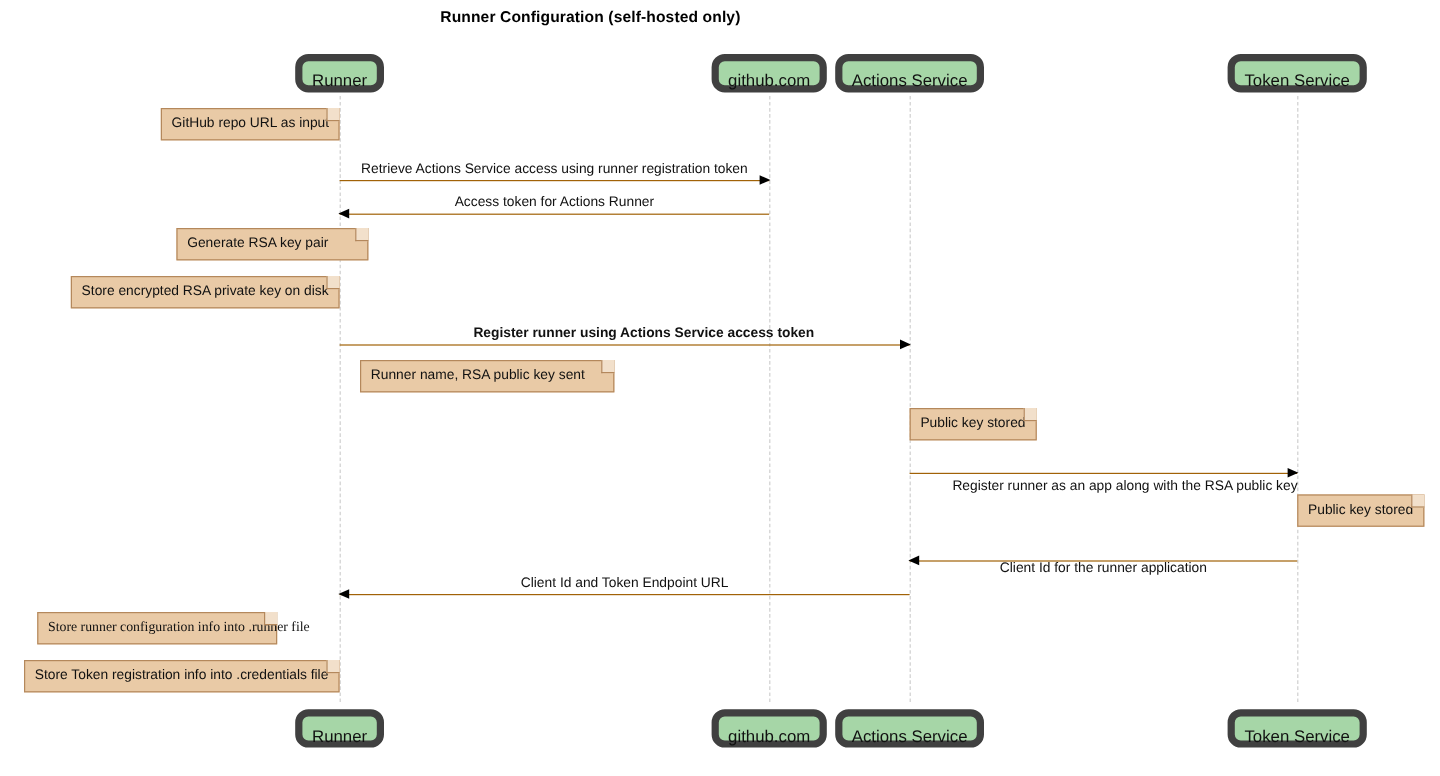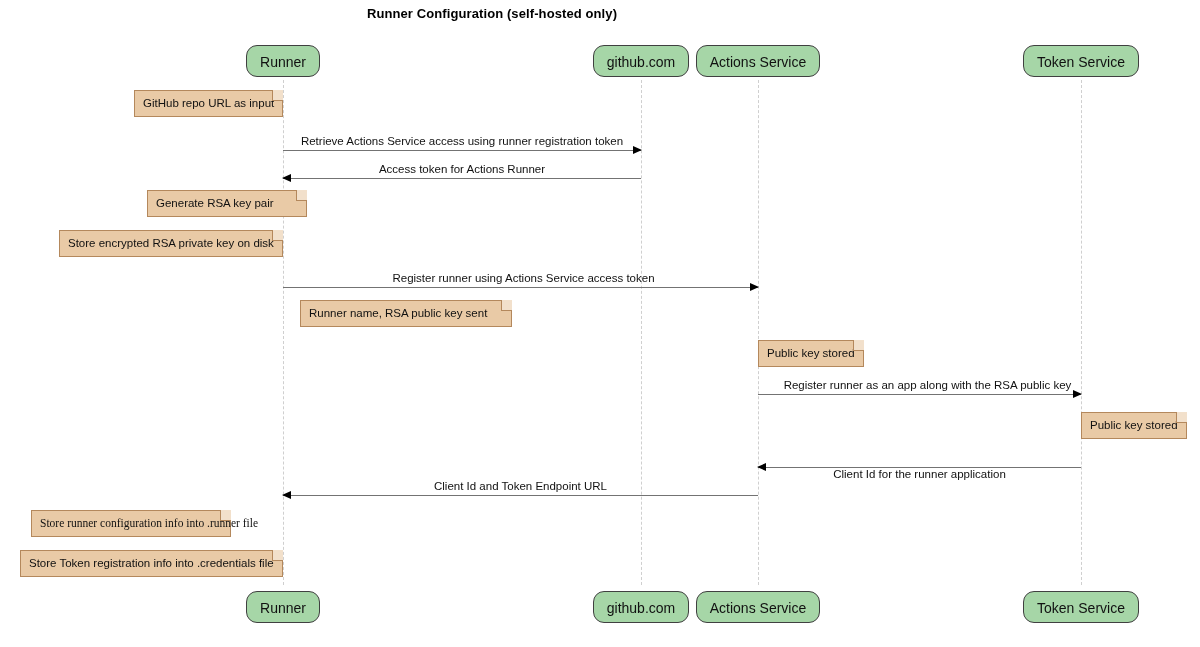--- a/index.html
+++ b/index.html
@@ -32,21 +32,21 @@
   .lifeline {
     position: absolute;
     width: 0;
     border-left: 1px dashed #cfcfcf;
     top: 80px;
     height: 505px;
   }
   .participant {
     position: absolute;
     background: #a6d6a7;
-    border: 1px solid #404040;
+    border: 6px solid #404040;
     border-radius: 11px;
     height: 32px;
     line-height: 32px;
     text-align: center;
     font-size: 14px;
     color: #111;
     white-space: nowrap;
     box-sizing: border-box;
   }
   .note {
@@ -67,21 +67,21 @@
     right: -1px;
     width: 10px;
     height: 10px;
     background: #f2e0cb;
     border-left: 1px solid #b4885c;
     border-bottom: 1px solid #b4885c;
   }
   .msg {
     position: absolute;
     height: 1px;
-    background: #737373;
+    background: #a16207;
   }
   .msg .head {
     position: absolute;
     top: -4px;
     width: 0;
     height: 0;
     border-top: 4.5px solid transparent;
     border-bottom: 4.5px solid transparent;
   }
   .msg.to-right .head {
@@ -130,25 +130,25 @@
       <div class="msg to-right" style="left: 283px; top: 150px; width: 358px;">
         <div class="head"></div>
         <div class="msg-label" style="left: 0px; width: 358px;">Retrieve Actions Service access using runner registration token</div>
       </div>
       <div class="msg to-left" style="left: 283px; top: 178px; width: 358px;">
         <div class="head"></div>
         <div class="msg-label" style="left: 0px; width: 358px;">Access token for Actions Runner</div>
       </div>
       <div class="msg to-right" style="left: 283px; top: 287px; width: 475px;">
         <div class="head"></div>
-        <div class="msg-label" style="left: 3px; width: 475px;">Register runner using Actions Service access token</div>
+        <div class="msg-label" style="left: 16px; width: 475px; font-weight: bold;">Register runner using Actions Service access token</div>
       </div>
       <div class="msg to-right" style="left: 758px; top: 394px; width: 323px;">
         <div class="head"></div>
-        <div class="msg-label" style="left: 8px; width: 323px;">Register runner as an app along with the RSA public key</div>
+        <div class="msg-label" style="left: 18px; width: 323px; margin-top: 20px;">Register runner as an app along with the RSA public key</div>
       </div>
       <div class="msg to-left" style="left: 758px; top: 467px; width: 323px;">
         <div class="head"></div>
         <div class="msg-label" style="left: 0px; width: 323px; margin-top: 16px;">Client Id for the runner application</div>
       </div>
       <div class="msg to-left" style="left: 283px; top: 495px; width: 475px;">
         <div class="head"></div>
         <div class="msg-label" style="left: 0px; width: 475px;">Client Id and Token Endpoint URL</div>
       </div>
     </div>

